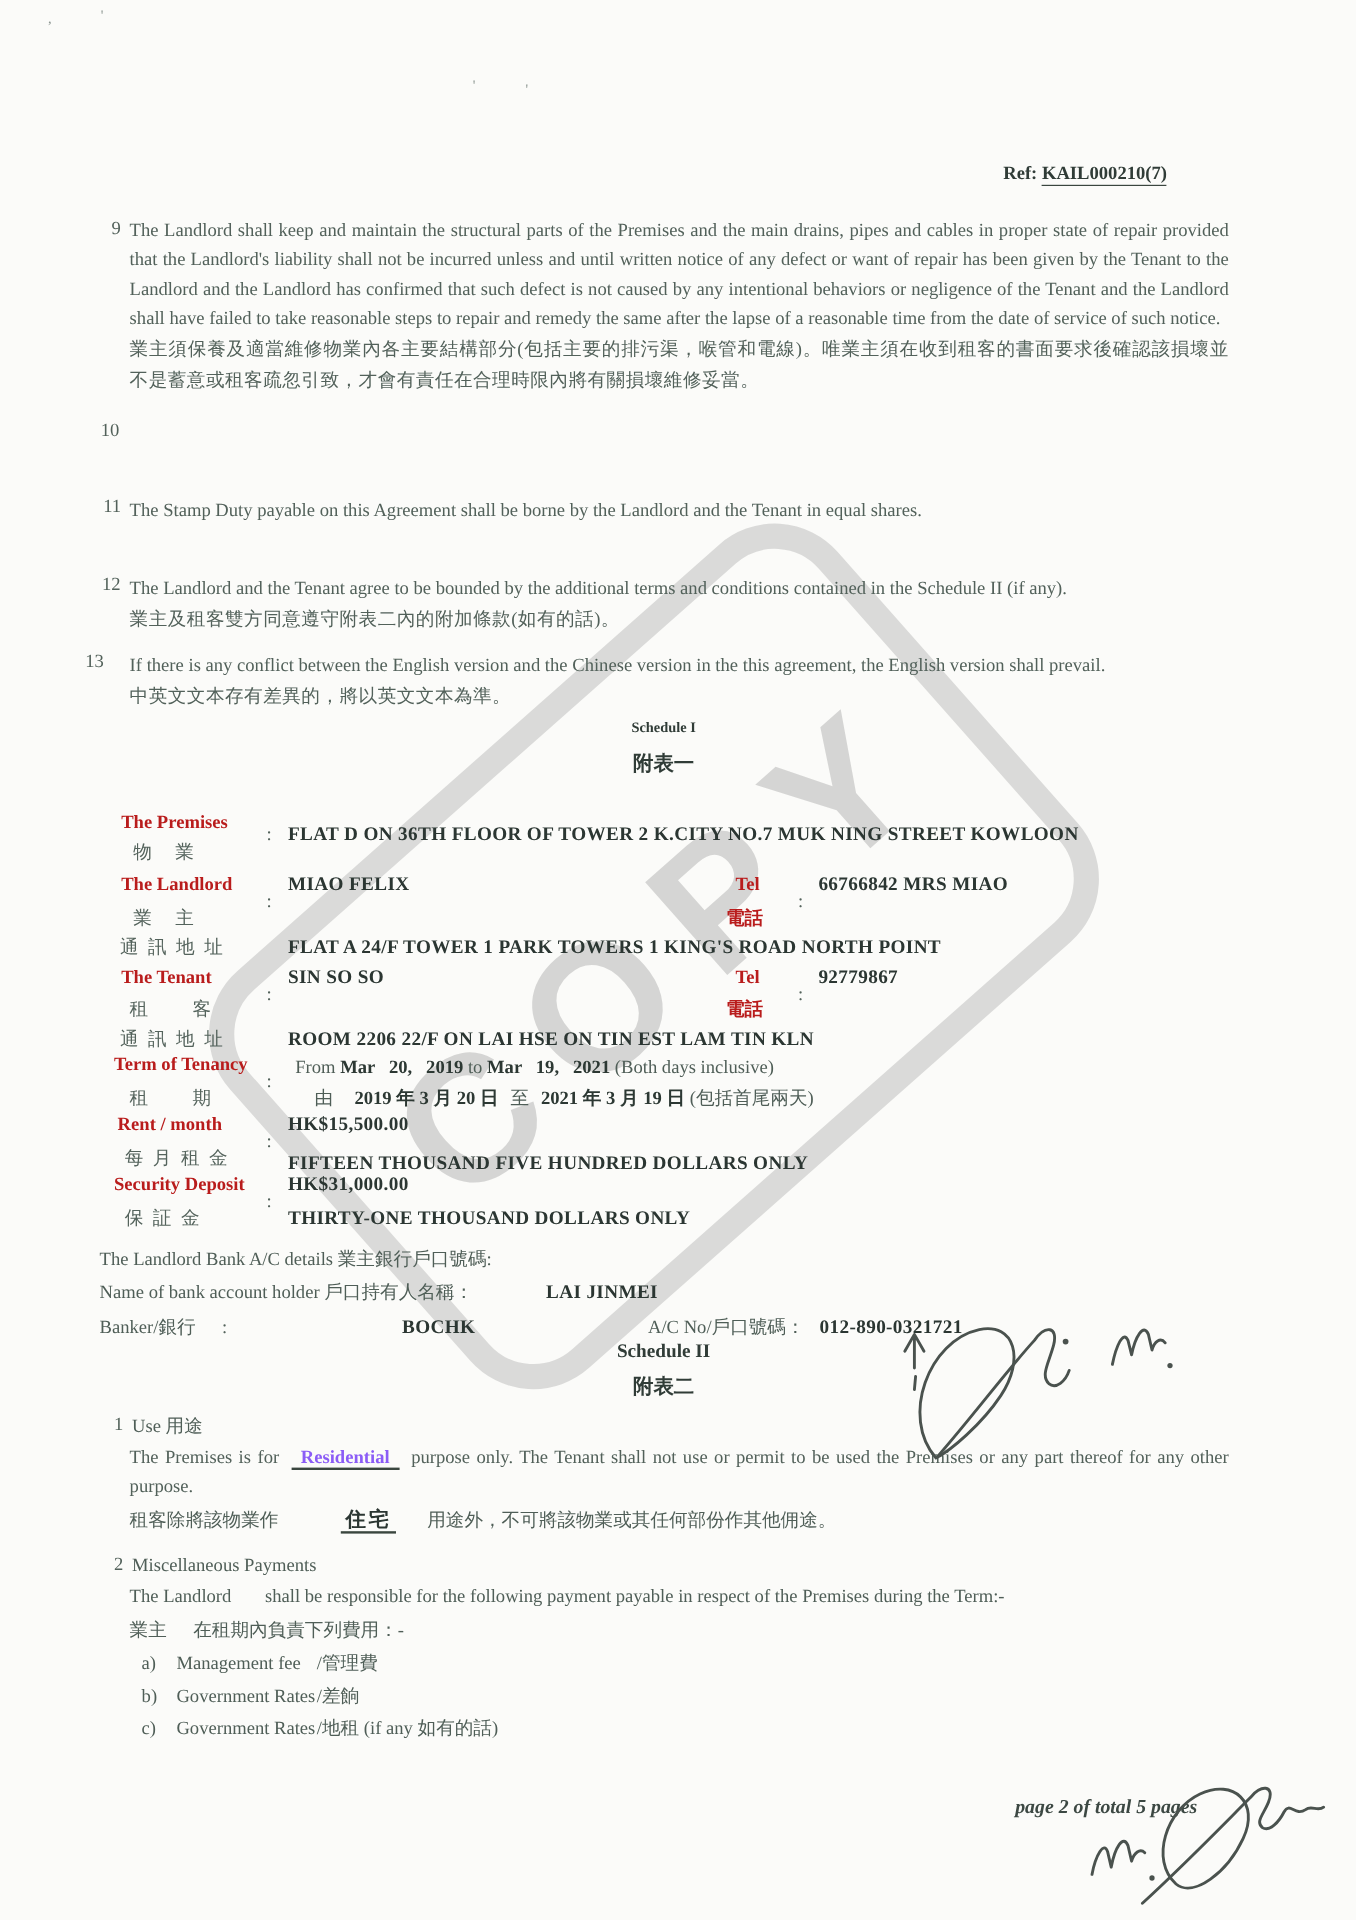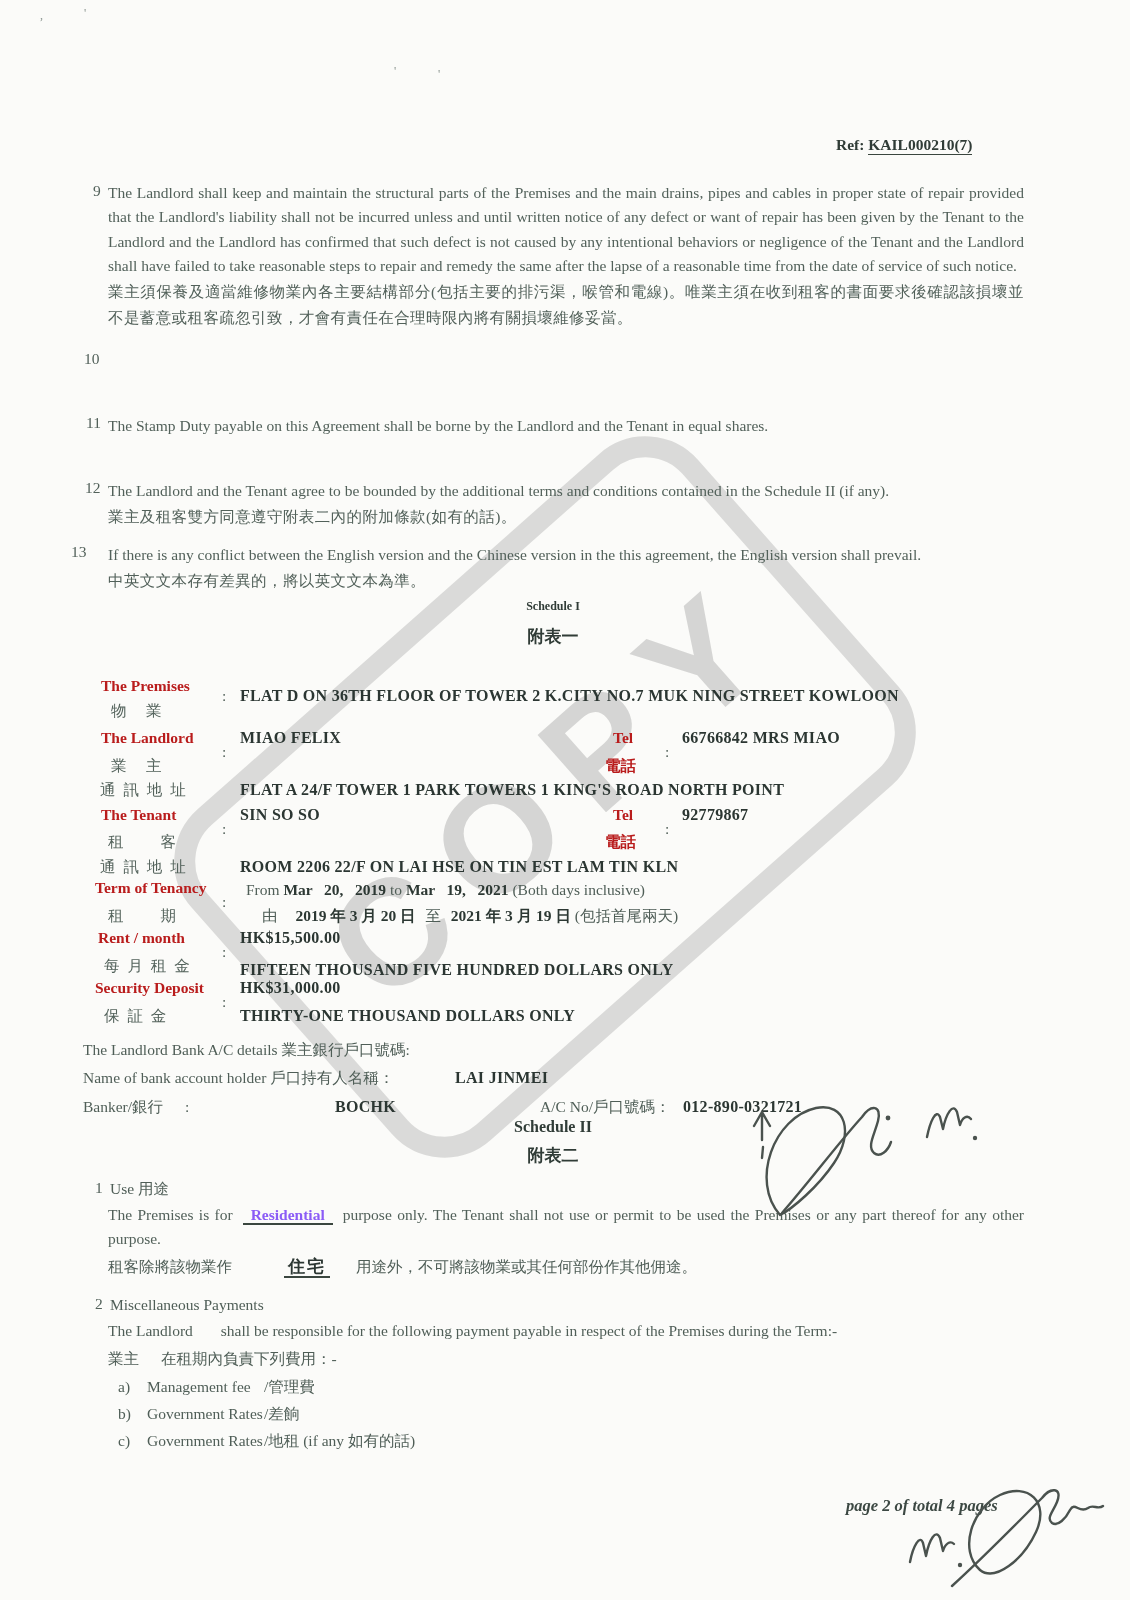--- a/index.html
+++ b/index.html
@@ -175,21 +175,21 @@
   <span class="t itemrow" style="left:118px;top:1377px">
     <span class="letter">a)</span><span class="en">Management fee</span><span>/管理費</span>
   </span>
   <span class="t itemrow" style="left:118px;top:1404px">
     <span class="letter">b)</span><span class="en">Government Rates</span><span>/差餉</span>
   </span>
   <span class="t itemrow" style="left:118px;top:1431px">
     <span class="letter">c)</span><span class="en">Government Rates</span><span>/地租 (if any 如有的話)</span>
   </span>
 
-  <div class="footer">page 2 of total 4 pages</div>
+  <div class="footer">page 2 of total 5 pages</div>
 
   <svg class="sig" style="left:740px;top:1095px" width="250" height="160" viewBox="0 0 250 160">
     <path d="M22,45 L22,18 M14,31 L22,17 M30,31 L22,17 M23,52 L22,63"></path>
     <path d="M40,120 C10,86 34,22 76,13 C106,7 114,38 94,68 C78,92 52,114 40,120"></path>
     <path d="M42,118 C70,86 100,46 122,22 C131,9 142,10 138,26 C134,41 127,51 134,58 C140,63 148,56 151,47"></path>
     <circle class="dot" cx="148" cy="23" r="2.4"></circle>
     <path d="M187,42 C190,27 196,13 200,22 L203,34 C206,19 213,7 217,17 L220,30 C222,23 227,19 231,24"></path>
     <circle class="dot" cx="235" cy="43" r="2.2"></circle>
   </svg>
 

